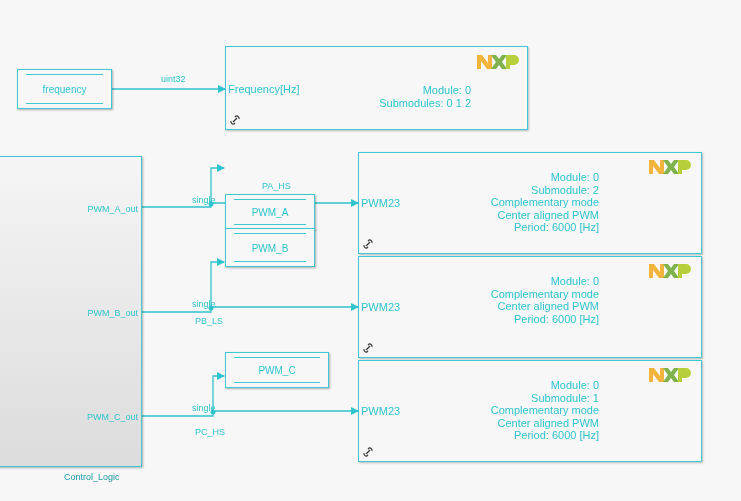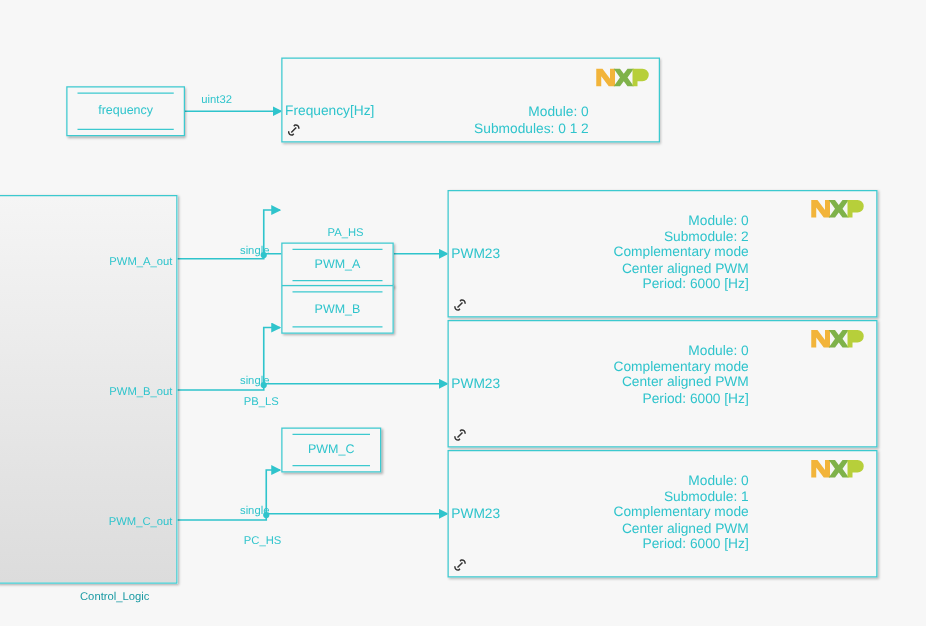--- a/index.html
+++ b/index.html
@@ -36,28 +36,28 @@
 
   <polyline points="142,312 211,312 211,307 358,307" fill="none" stroke="#2fc4cc" stroke-width="1.3" marker-end="url(#arr)"></polyline>
   <polyline points="211,309 211,262 224,262" fill="none" stroke="#2fc4cc" stroke-width="1.3" marker-end="url(#arr)"></polyline>
   <circle cx="211" cy="308" r="2.5" fill="#2fc4cc"></circle>
 
   <polyline points="142,416 213,416 213,411 358,411" fill="none" stroke="#2fc4cc" stroke-width="1.3" marker-end="url(#arr)"></polyline>
   <polyline points="213,413 213,376 224,376" fill="none" stroke="#2fc4cc" stroke-width="1.3" marker-end="url(#arr)"></polyline>
   <circle cx="213" cy="412" r="2.5" fill="#2fc4cc"></circle>
 </svg>
 
-<div class="goto" style="left:17px;top:69px;width:95px;height:40px;margin-left:36px;">
+<div class="goto" style="left:17px;top:69px;width:95px;height:40px;">
   <div class="bar t"></div>
   <div class="bar b"></div>
   <div class="lbl">frequency</div>
 </div>
 <div class="small" style="left:113px;top:74px;">uint32</div>
 
-<div class="block" style="left:225px;top:46px;width:303px;height:68px;">
+<div class="block" style="left:225px;top:46px;width:303px;height:84px;">
   <div class="port-in" style="left:2px;top:36px;">Frequency[Hz]</div>
   <div class="center-text" style="left:95px;width:150px;top:37px;">
     <div>Module: 0</div>
     <div>Submodules: 0  1  2</div>
   </div>
   <svg class="nxp" style="right:6px;top:6px;" viewBox="0 0 46 18">
     <path d="M2,2 h5 l6,8 v-8 h4 v14 h-5 l-6,-8 v8 h-4 z" fill="#f2b43a"></path>
     <path d="M16,2 h5 l3,4 l3,-4 h5 l-5,7 l5,7 h-5 l-3,-4 l-3,4 h-5 l5,-7 z" fill="#7fb24a"></path>
     <path d="M31,2 h8 a5,5 0 0 1 0,10 h-4 v4 h-4 z" fill="#b7cf3a"></path>
   </svg>
@@ -83,21 +83,21 @@
 <div class="goto" style="left:225px;top:150px;width:90px;height:36px;margin-top:44px;">
   <div class="bar t"></div>
   <div class="bar b"></div>
   <div class="lbl">PWM_A</div>
 </div>
 <div class="goto" style="left:225px;top:228px;width:90px;height:39px;">
   <div class="bar t"></div>
   <div class="bar b"></div>
   <div class="lbl">PWM_B</div>
 </div>
-<div class="goto" style="left:225px;top:342px;width:80px;height:36px;text-decoration:underline;">
+<div class="goto" style="left:225px;top:352px;width:104px;height:36px;text-decoration:underline;">
   <div class="bar t"></div>
   <div class="bar b"></div>
   <div class="lbl">PWM_C</div>
 </div>
 
 <div class="block" style="left:358px;top:152px;width:344px;height:102px;">
   <div class="port-in" style="left:2px;top:44px;">PWM23</div>
   <div class="center-text" style="left:90px;width:150px;top:18px;">
     <div>Module: 0</div>
     <div>Submodule: 2</div>

